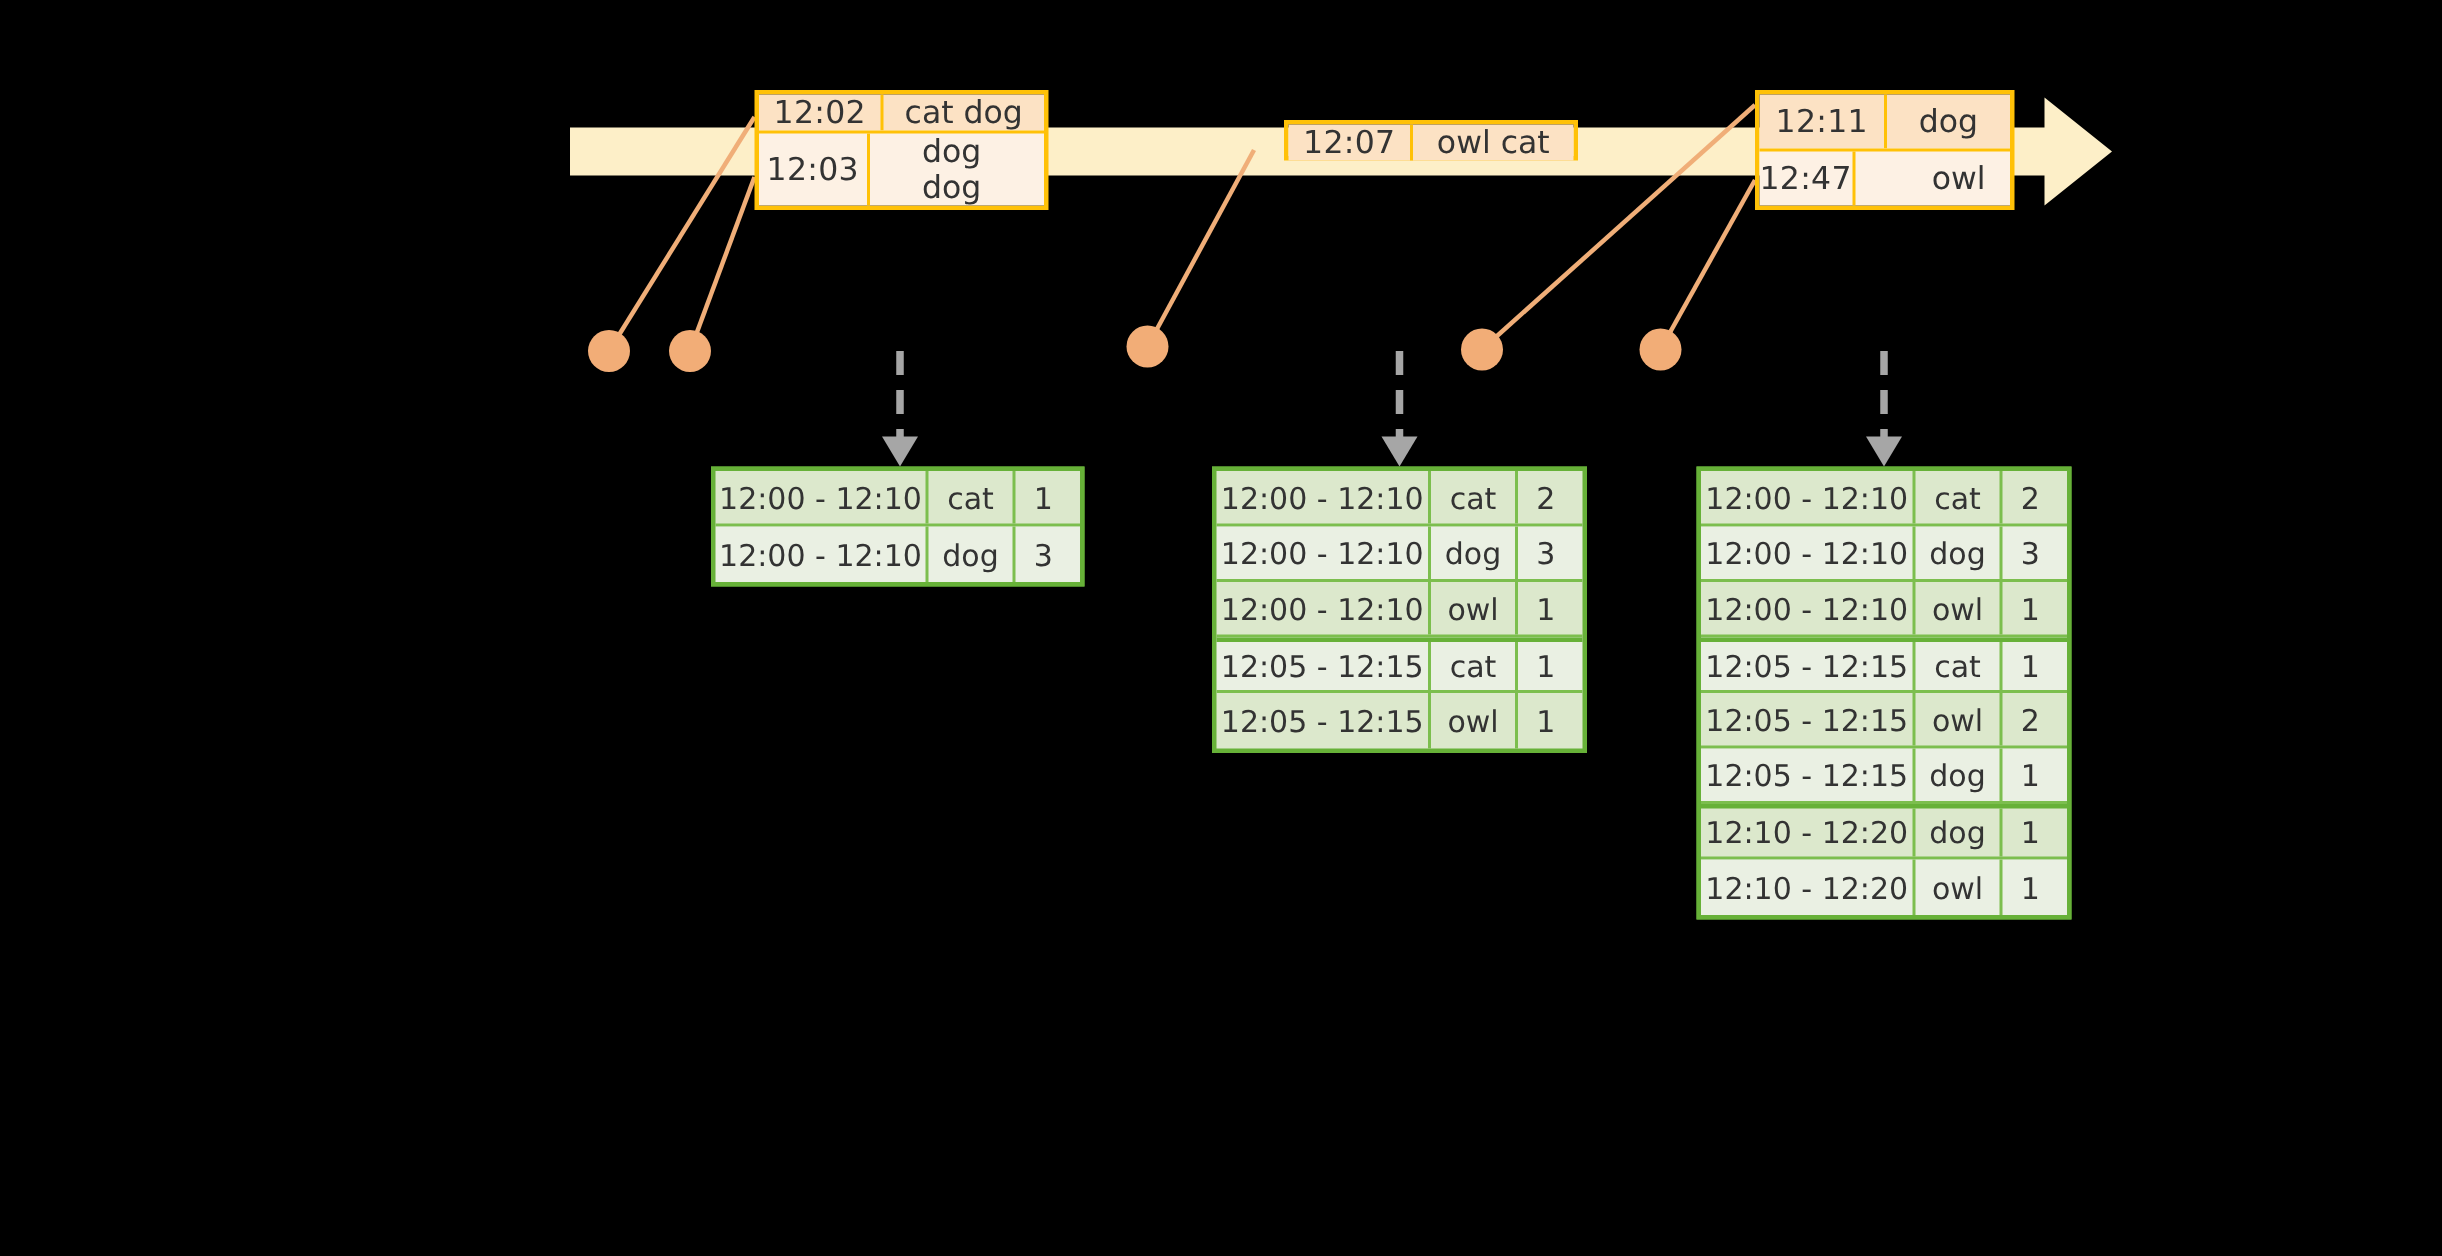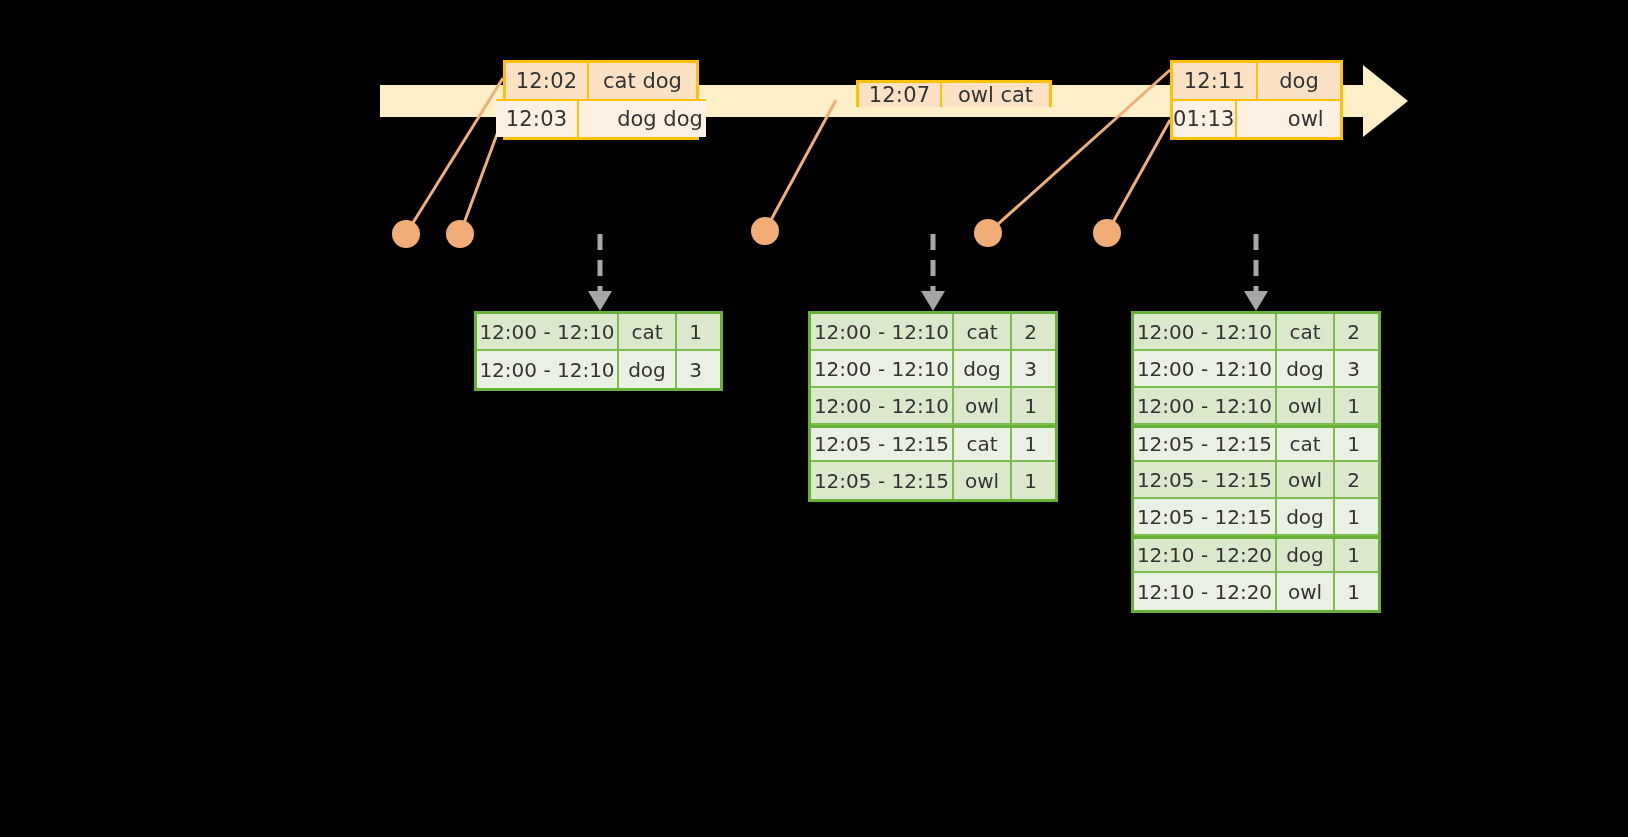--- a/index.html
+++ b/index.html
@@ -70,21 +70,21 @@
       <polygon points="588,291 612,291 600,311" stroke="none"></polygon>
 
       <line x1="933" y1="234" x2="933" y2="292" stroke-dasharray="16,10"></line>
       <polygon points="921,291 945,291 933,311" stroke="none"></polygon>
 
       <line x1="1256" y1="234" x2="1256" y2="292" stroke-dasharray="16,10"></line>
       <polygon points="1244,291 1268,291 1256,311" stroke="none"></polygon>
     </g>
   </svg>
 
-  <div class="evt-box" style="left:503px;top:60px;width:196px;height:80px;align-items:center;">
+  <div class="evt-box" style="left:503px;top:60px;width:196px;height:80px;">
     <div class="evt-row r0">
       <div class="evt-time" style="width:83px">12:02</div>
       <div class="evt-words" style="width:107px">cat dog</div>
     </div>
     <div class="evt-row r1">
       <div class="evt-time" style="width:83px">12:03</div>
       <div class="evt-words" style="width:92px">dog dog</div>
     </div>
   </div>
 
@@ -94,21 +94,21 @@
       <div class="evt-words" style="width:107px">owl cat</div>
     </div>
   </div>
 
   <div class="evt-box" style="left:1170px;top:60px;width:173px;height:80px;">
     <div class="evt-row r0">
       <div class="evt-time" style="width:96px">12:11</div>
       <div class="evt-words" style="width:93px">dog</div>
     </div>
     <div class="evt-row r1">
-      <div class="evt-time" style="width:74px">01:13</div>
+      <div class="evt-time" style="width:74px">12:47</div>
       <div class="evt-words" style="width:93px">owl</div>
     </div>
   </div>
 
   <div class="tbl" style="left:474px;top:311px;width:249px;">
     <div class="trow even">
       <div class="tc win" style="width:142px">12:00 - 12:10</div>
       <div class="tc word" style="width:58px">cat</div>
       <div class="tc cnt" style="width:37px">1</div>
     </div>

